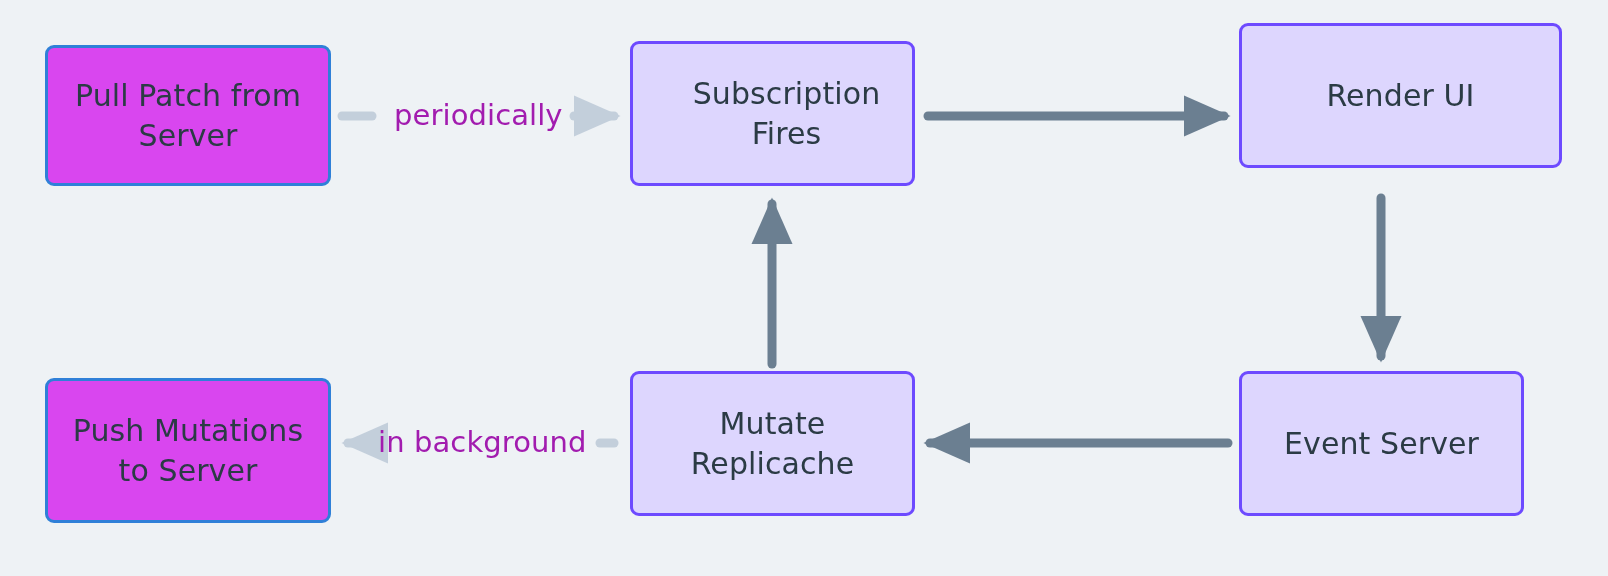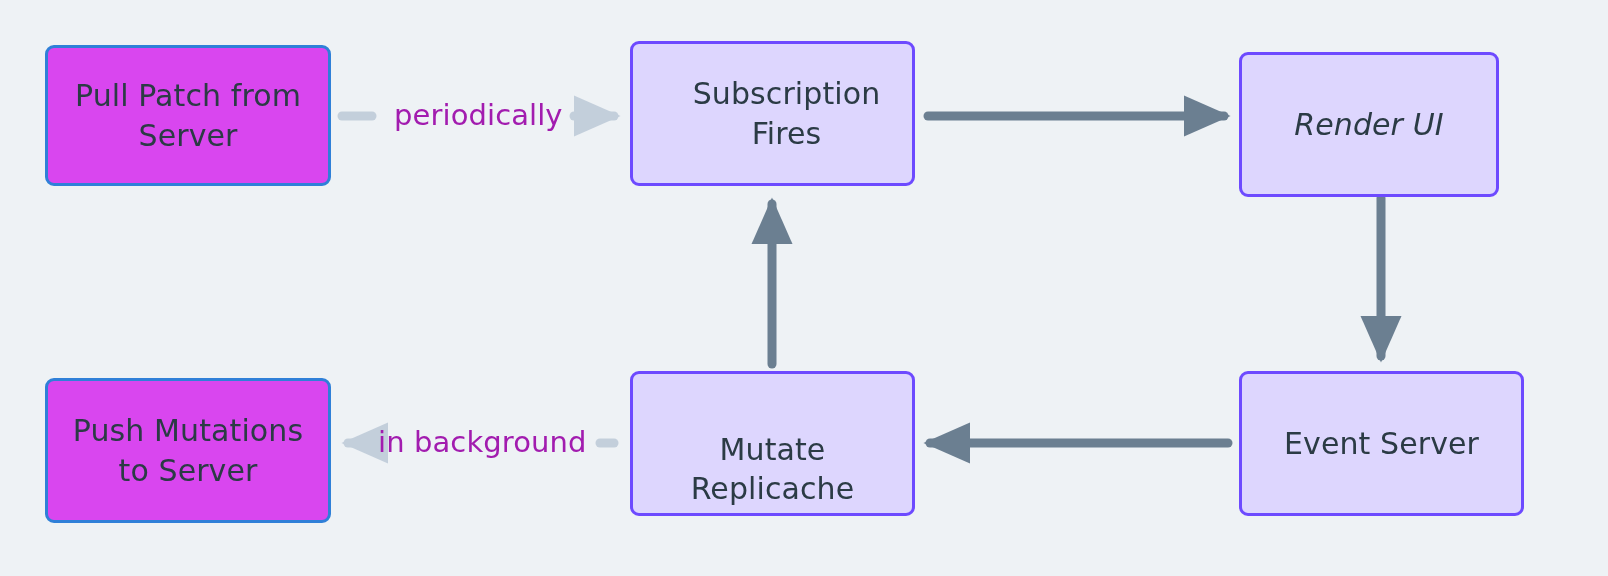--- a/index.html
+++ b/index.html
@@ -54,23 +54,23 @@
     border-color: #6d4aff;
   }
   .node-label {
     display: block;
     width: 100%;
     white-space: pre-line;
   }
   
   #node-pull   { left: 45px;   top: 45px;  width: 286px; height: 141px; }
   #node-sub    { left: 630px;  top: 41px;  width: 285px; height: 145px; padding-left: 40px; }
-  #node-render { left: 1239px; top: 52px;  width: 260px; height: 145px; font-style: italic; }
+  #node-render { left: 1239px; top: 23px;  width: 323px; height: 145px; }
   #node-push   { left: 45px;   top: 378px; width: 286px; height: 145px; }
-  #node-mutate { left: 630px;  top: 371px; width: 285px; height: 145px; align-items: flex-end; }
+  #node-mutate { left: 630px;  top: 371px; width: 285px; height: 145px; }
   #node-event  { left: 1239px; top: 371px; width: 285px; height: 145px; }
 
   .edge-label {
     position: absolute;
     color: #a21caf;
     font-size: 29px;
     font-weight: 400;
     letter-spacing: 0.1px;
     white-space: nowrap;
     line-height: 1;

